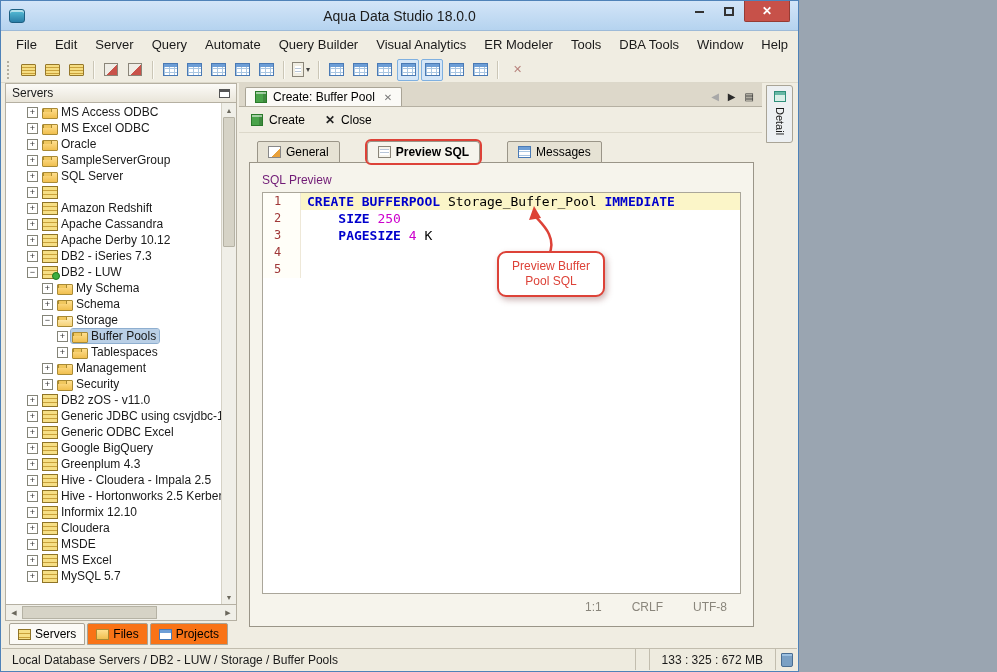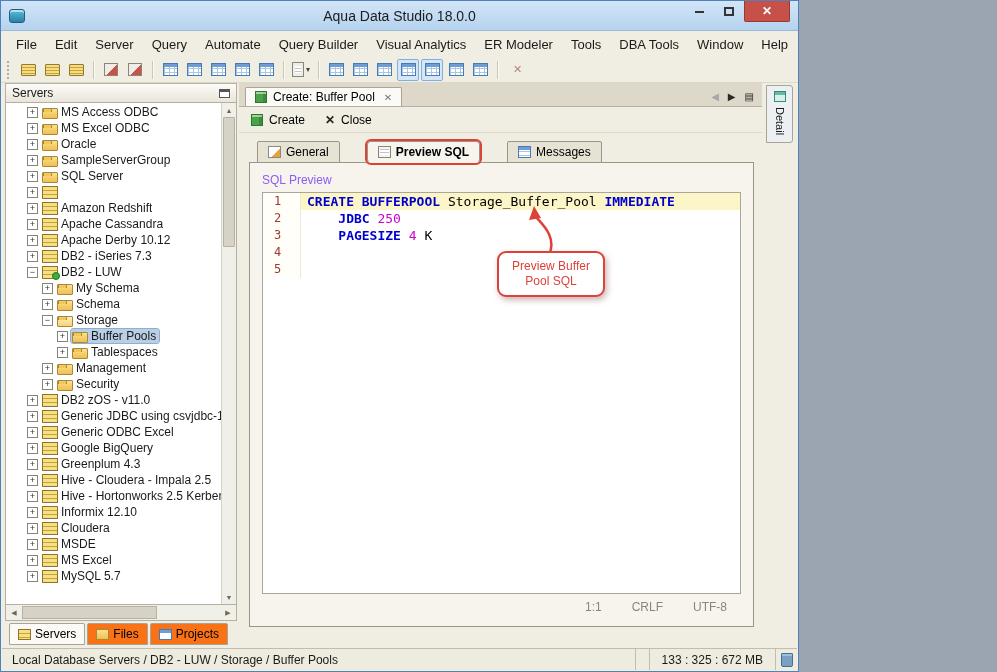--- a/index.html
+++ b/index.html
@@ -141,21 +141,21 @@
   .ci { display:inline-block; width:13px; height:12px; }
   .ci-general { border:1px solid #888; background:linear-gradient(135deg,#fff 58%,#e8a13c 58%); }
   .ci-preview-sql { border:1px solid #8a8578; background-color:#fff; padding:2px 1px;
           background-image:repeating-linear-gradient(#fff 0 2px,#b8c6d8 2px 3px); background-clip:content-box; }
   .ci-messages { border:1px solid #4a7ab5; background:#fff;
           background-image:linear-gradient(#a9c6e2 1px,transparent 1px); background-size:100% 4px;
           box-shadow:inset 0 3px 0 #6d9ed6; }
 
   .content-panel { flex:1; border:1px solid #9a9588; background:#f6f4ec; position:relative;
                    display:flex; flex-direction:column; }
-  .sql-label { margin:10px 0 5px 12px; font-size:12px; color:#8b5cf6; }
+  .sql-label { margin:10px 0 5px 12px; font-size:12px; color:#701a75; }
   .editor { margin:0 12px; height:402px; position:relative; background:#fff;
             border:1px solid #aaa69a; overflow:hidden;
             font-family:"DejaVu Sans Mono", monospace; font-size:13px; }
   .code-line { display:flex; height:17px; line-height:17px; }
   .gut { width:38px; flex:none; padding-left:11px; color:#a03838; font-size:12px;
          background:#fffef8; border-right:1px solid #eee8d8; }
   .code { flex:1; padding-left:6px; white-space:pre; color:#000; }
   .code-line.hl .code { background:var(--line-highlight,#fbf5c8); }
   .tk-kw { color:var(--keyword,#0000cc); font-weight:bold; }
   .tk-num { color:var(--number,#cc00cc); }
@@ -583,21 +583,21 @@
         <div class="content-panel">
           <div class="sql-label">SQL Preview</div>
           <div class="editor">
             <div id="codelines">
                 <div class="code-line hl">
                   <span class="gut">1</span>
                   <span class="code"><span class="tk-kw">CREATE</span><span class="tk-pl"> </span><span class="tk-kw">BUFFERPOOL</span><span class="tk-pl"> </span><span class="tk-id">Storage_Buffer_Pool</span><span class="tk-pl"> </span><span class="tk-kw">IMMEDIATE</span></span>
                 </div>
                 <div class="code-line">
                   <span class="gut">2</span>
-                  <span class="code"><span class="tk-pl">    </span><span class="tk-kw">JDBC</span><span class="tk-pl"> </span><span class="tk-num">250</span></span>
+                  <span class="code"><span class="tk-pl">    </span><span class="tk-kw">SIZE</span><span class="tk-pl"> </span><span class="tk-num">250</span></span>
                 </div>
                 <div class="code-line">
                   <span class="gut">3</span>
                   <span class="code"><span class="tk-pl">    </span><span class="tk-kw">PAGESIZE</span><span class="tk-pl"> </span><span class="tk-num">4</span><span class="tk-pl"> </span><span class="tk-id">K</span></span>
                 </div>
                 <div class="code-line">
                   <span class="gut">4</span>
                   <span class="code"></span>
                 </div>
                 <div class="code-line">

